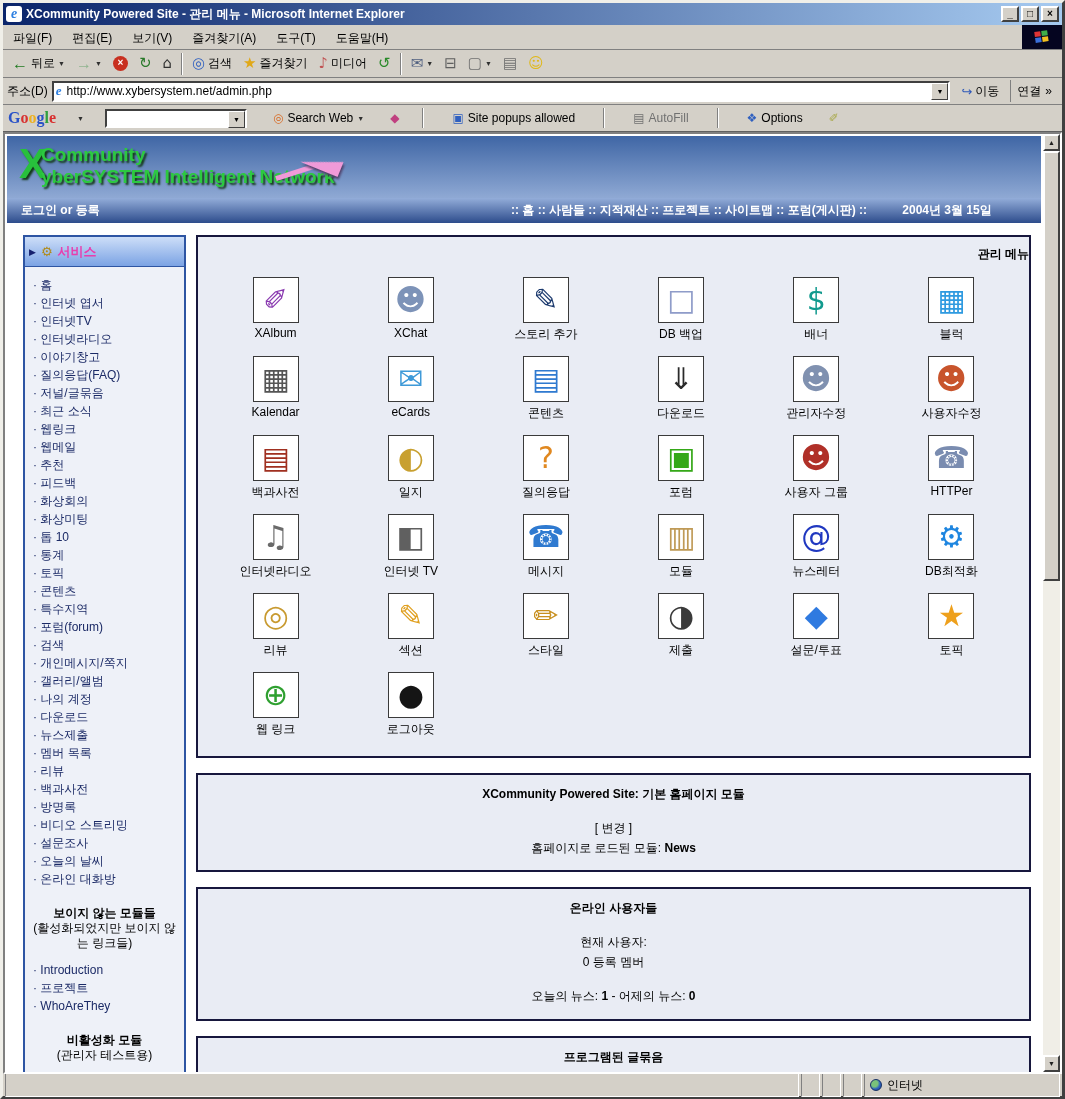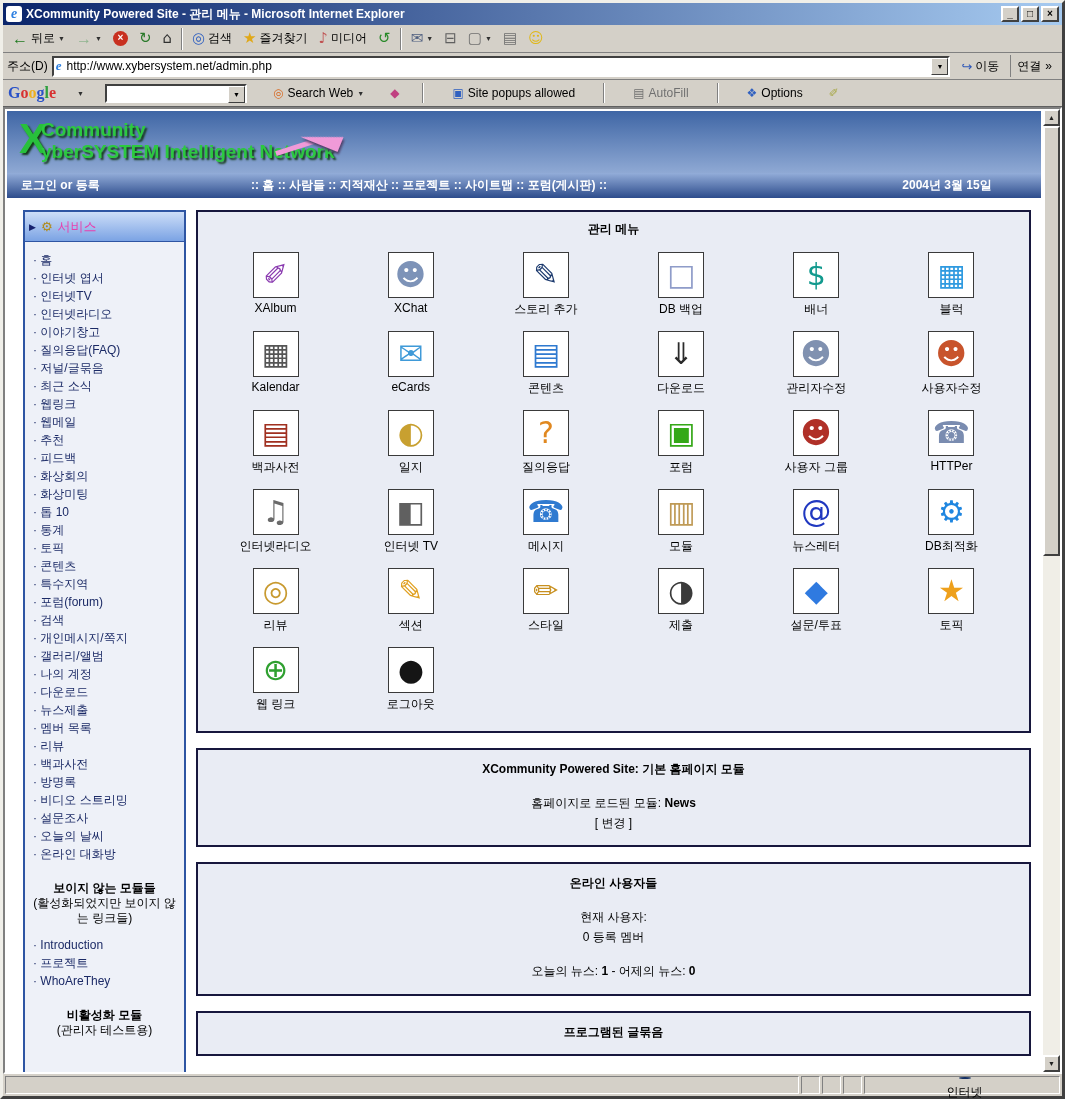--- a/index.html
+++ b/index.html
@@ -66,72 +66,90 @@
   .logo { position:absolute; left:12px; top:5px; display:flex; }
   .logo-x { font-size:42px; font-weight:bold; color:#28c03c; line-height:46px; text-shadow:2px 2px 2px #143a18; }
   .logo-lines { margin-left:-6px; padding-top:3px; }
   .logo-l1, .logo-l2 { font-size:19px; font-weight:bold; color:#2cc940; text-shadow:2px 2px 2px #143a18; line-height:22px; }
   .pink-arrow { position:absolute; left:295px; top:18px; width:0; height:0; border-bottom:16px solid #f09ad8; border-left:40px solid transparent; transform:rotate(22deg); filter:drop-shadow(2px 2px 1px #50406a); }
   .pink-tail { position:absolute; left:268px; top:34px; width:40px; height:5px; background:#f09ad8; transform:rotate(-18deg); }
 
   
   .site-nav { height:25px; background:linear-gradient(180deg,#93add9,#2d4c8c); color:#fff; font-weight:bold; display:flex; align-items:center; padding:0 14px; }
   .nav-left { width:230px; }
-  .nav-center { flex:1; text-align:left; }
+  .nav-center { flex:1; text-align:right; }
   .nav-right { width:160px; text-align:center; }
 
   
   .site-body { display:flex; align-items:flex-start; padding:12px 10px 0 16px; gap:10px; background:#fff; }
 
   .sidebar { width:163px; border:2px solid #2e55a3; background:#eef1f8; height:900px; }
   .side-head { height:30px; background:linear-gradient(180deg,#cddef8,#7ba3e4); display:flex; align-items:center; gap:5px; padding-left:4px; border-bottom:1px solid #2e55a3; }
   .side-arrow { color:#16216e; font-size:9px; }
   .side-gear { font-family:"DejaVu Sans",sans-serif; color:#b08a18; font-size:13px; }
-  .side-title { color:#e83eae; font-weight:normal; font-size:13px; }
+  .side-title { color:#e83eae; font-weight:bold; font-size:13px; }
   .side-list { padding:9px 4px 2px 8px; }
   .side-item { color:#1b2a66; line-height:18px; white-space:nowrap; }
   .side-item::before { content:"· "; color:#1b2a66; }
   .side-sec-title { font-weight:bold; text-align:center; margin-top:16px; line-height:15px; color:#000; }
   .side-sec-sub { text-align:center; line-height:15px; color:#000; padding:0 6px; margin-bottom:8px; }
 
   .main-col { flex:1; display:flex; flex-direction:column; gap:15px; }
   .panel { border:2px solid #17173d; background:#e9ecf4; }
-  .panel-title { text-align:center; font-weight:bold; padding-top:9px; }
+  .panel-title { text-align:right; font-weight:bold; padding-top:9px; }
 
   .icon-grid { display:grid; grid-template-columns:repeat(6,1fr); row-gap:13px; margin:14px 10px 18px; justify-items:center; }
   .icon-cell { display:flex; flex-direction:column; align-items:center; width:120px; }
   .icon-box { width:46px; height:46px; background:#fff; border:1px solid #3a3a3a; display:flex; align-items:center; justify-content:center; }
   .icon-glyph { font-family:"DejaVu Sans",sans-serif; font-size:30px; line-height:30px; }
   .icon-label { font-weight:normal; margin-top:3px; white-space:nowrap; }
 
   .infobox { text-align:center; padding:10px 8px 12px; line-height:1.65; }
   .infobox .bold { font-weight:bold; }
   .infobox .spacer { height:14px; }
 
   
   .statusbar { height:22px; background:#d4d0c8; display:flex; align-items:center; padding:2px 2px; gap:2px; }
-  .sb-pane { height:18px; border:1px solid; border-color:#808080 #fff #fff #808080;flex-direction:column; }
+  .sb-pane { height:24px; border:1px solid; border-color:#808080 #fff #fff #808080; }
   .sb-main { flex:1; }
   .sb-small { width:19px; }
   .sb-zone { width:196px; display:flex; align-items:center; gap:5px; padding-left:5px; }
   .globe { width:12px; height:12px; border-radius:50%; background:radial-gradient(circle at 35% 35%, #7ac27a 0 35%, #2f63c0 60%, #1c3f86); border:1px solid #143064; }
 </style>
 </head>
 <body>
 
 <div class="window">
 
   <div class="titlebar">
     <span class="ie-logo">e</span>
     <span class="title-text">XCommunity Powered Site - 관리 메뉴 - Microsoft Internet Explorer</span>
     <span class="winbtn">_</span>
     <span class="winbtn">□</span>
     <span class="winbtn">×</span>
   </div>
 
+  <div class="menubar">
+
+  <span class="menu-item">파일(F)</span>
+      <span class="menu-item">편집(E)</span>
+      <span class="menu-item">보기(V)</span>
+      <span class="menu-item">즐겨찾기(A)</span>
+      <span class="menu-item">도구(T)</span>
+      <span class="menu-item">도움말(H)</span>
+      <span class="menu-spacer"></span>
+      <span class="throbber">
+        <span class="flag">
+          <i></i>
+          <i></i>
+          <i></i>
+          <i></i>
+        </span>
+      </span>
+    </div>
 
   <div class="toolbar">
     <span class="tbtn">
       <span class="arrow-back">←</span>
       <span>뒤로</span>
       <span class="caret">▼</span>
     </span>
     <span class="tbtn">
       <span class="arrow-fwd">→</span>
       <span class="caret">▼</span>
@@ -537,25 +555,25 @@
                     <span class="icon-glyph" style="color: rgb(21, 21, 21);">●</span>
                   </span>
                   <span class="icon-label">로그아웃</span>
                 </div>
               </div>
           </div>
 
           <div class="panel infobox">
             <div class="bold">XCommunity Powered Site: 기본 홈페이지 모듈</div>
             <div class="spacer"></div>
+            <div>[ 변경 ]</div>
             <div>
               <span>홈페이지로 로드된 모듈:</span>
               <span class="bold">News</span>
             </div>
-            <div>[ 변경 ]</div>
           </div>
 
           <div class="panel infobox">
             <div class="bold">온라인 사용자들</div>
             <div class="spacer"></div>
             <div>현재 사용자:</div>
             <div>0 등록 멤버</div>
             <div class="spacer"></div>
             <div>
               <span>오늘의 뉴스:</span>

